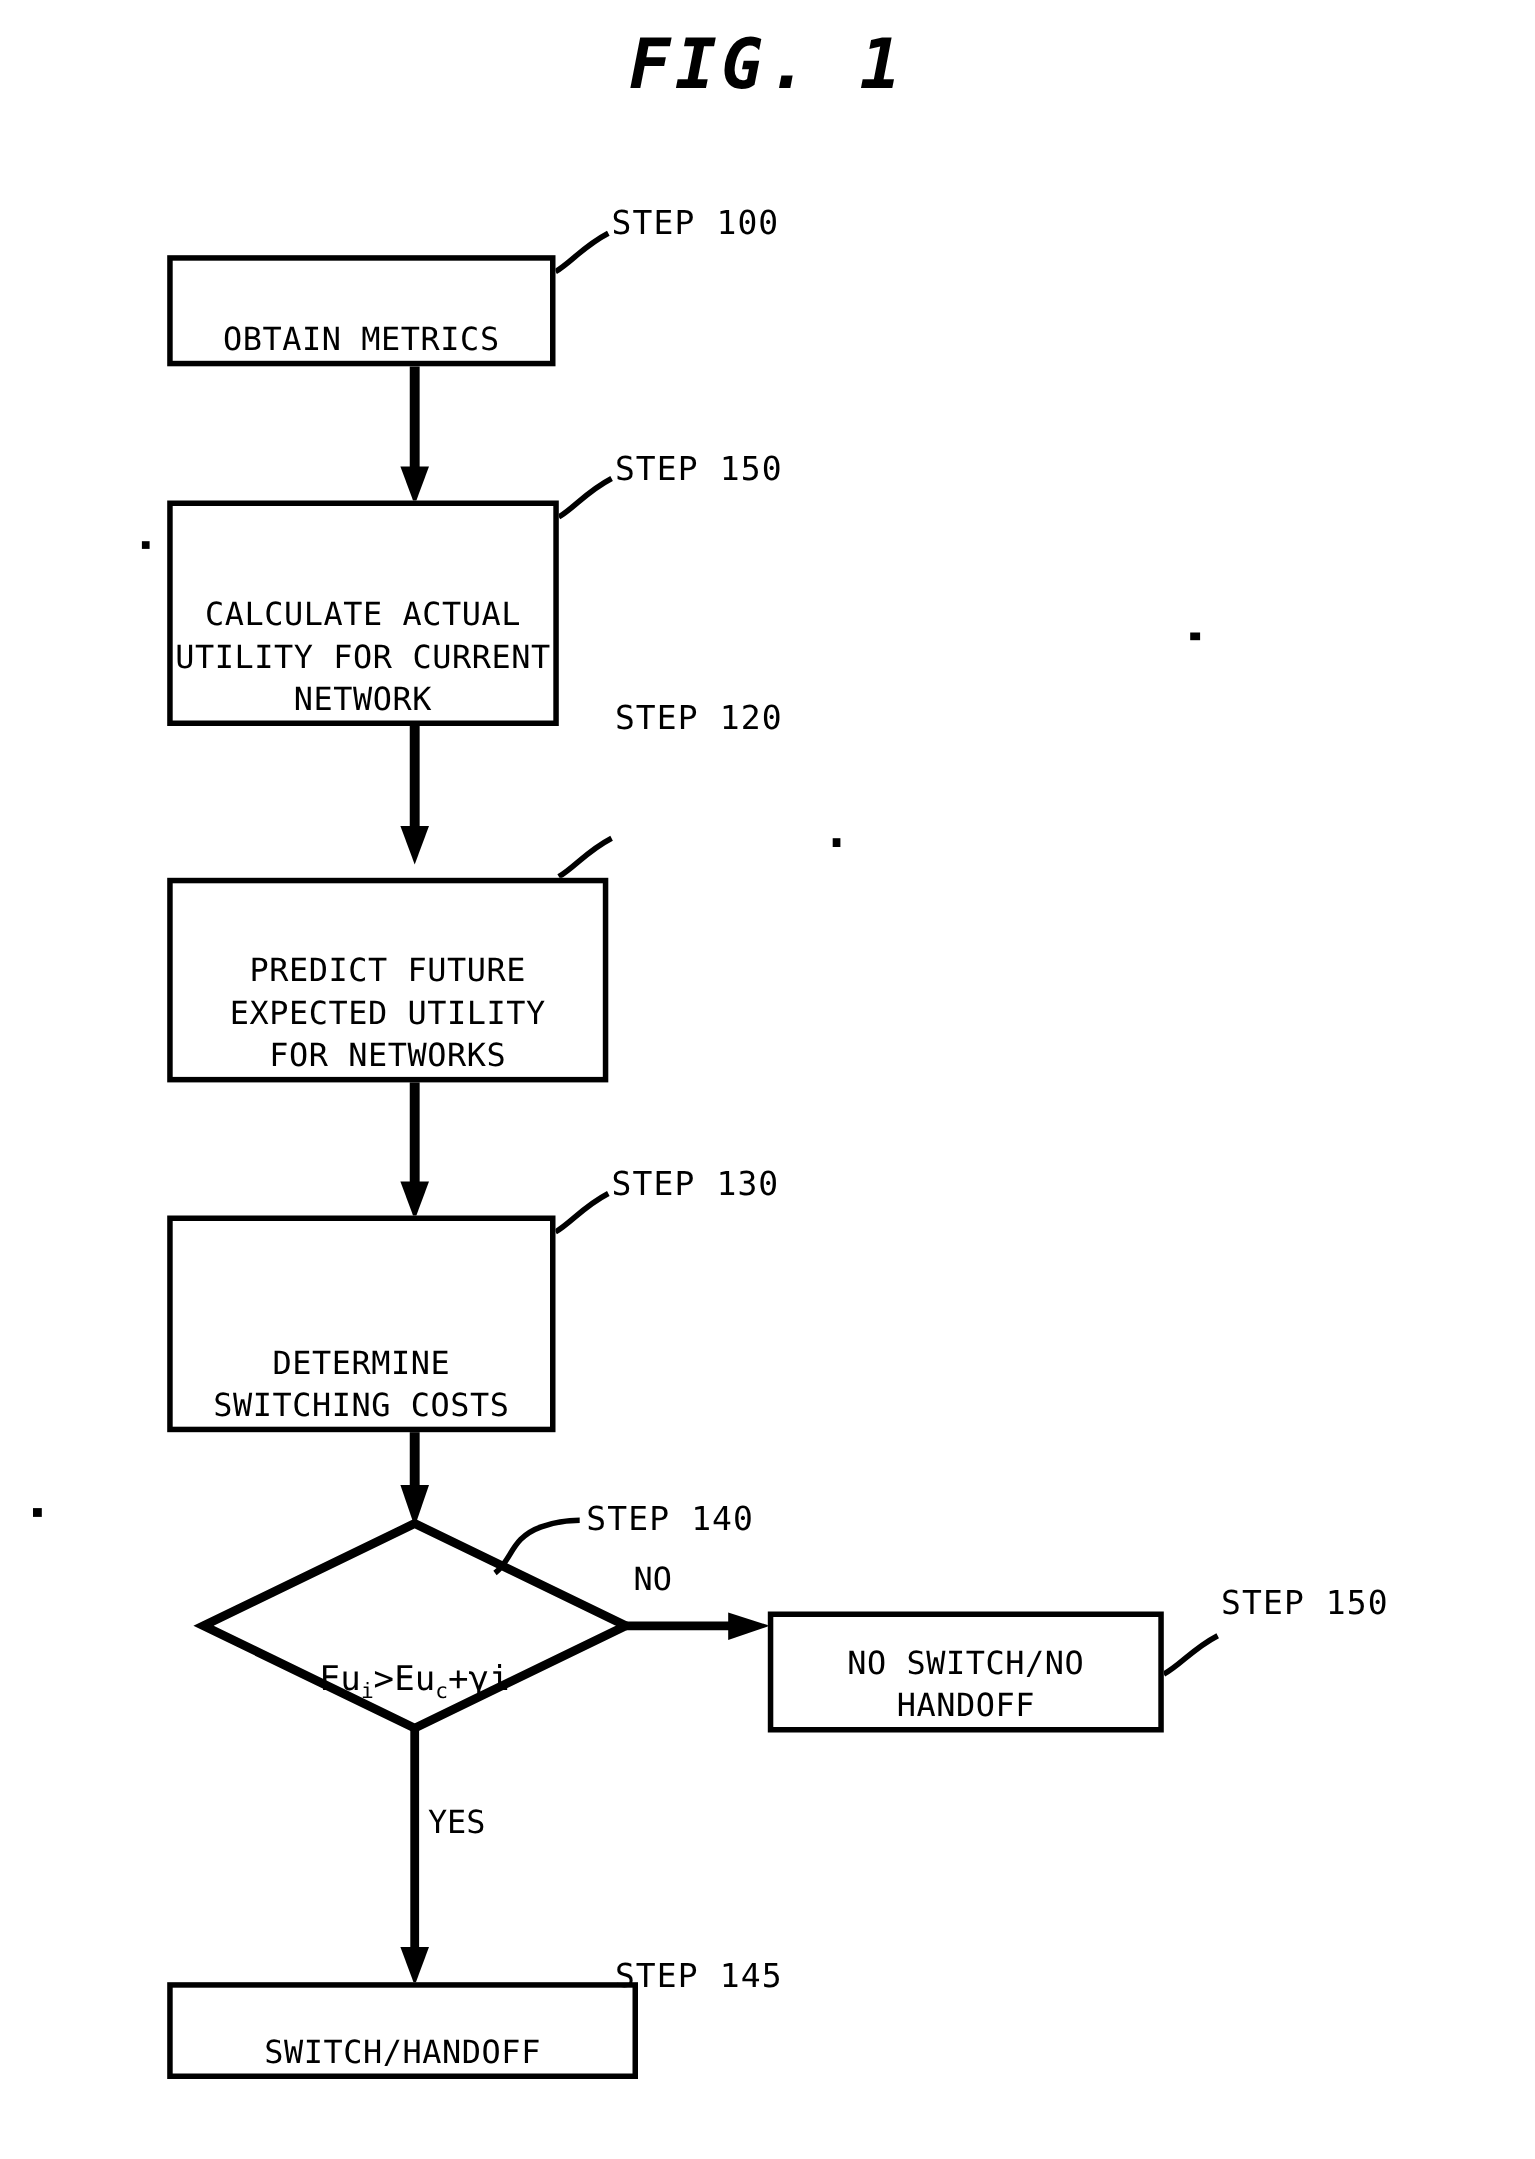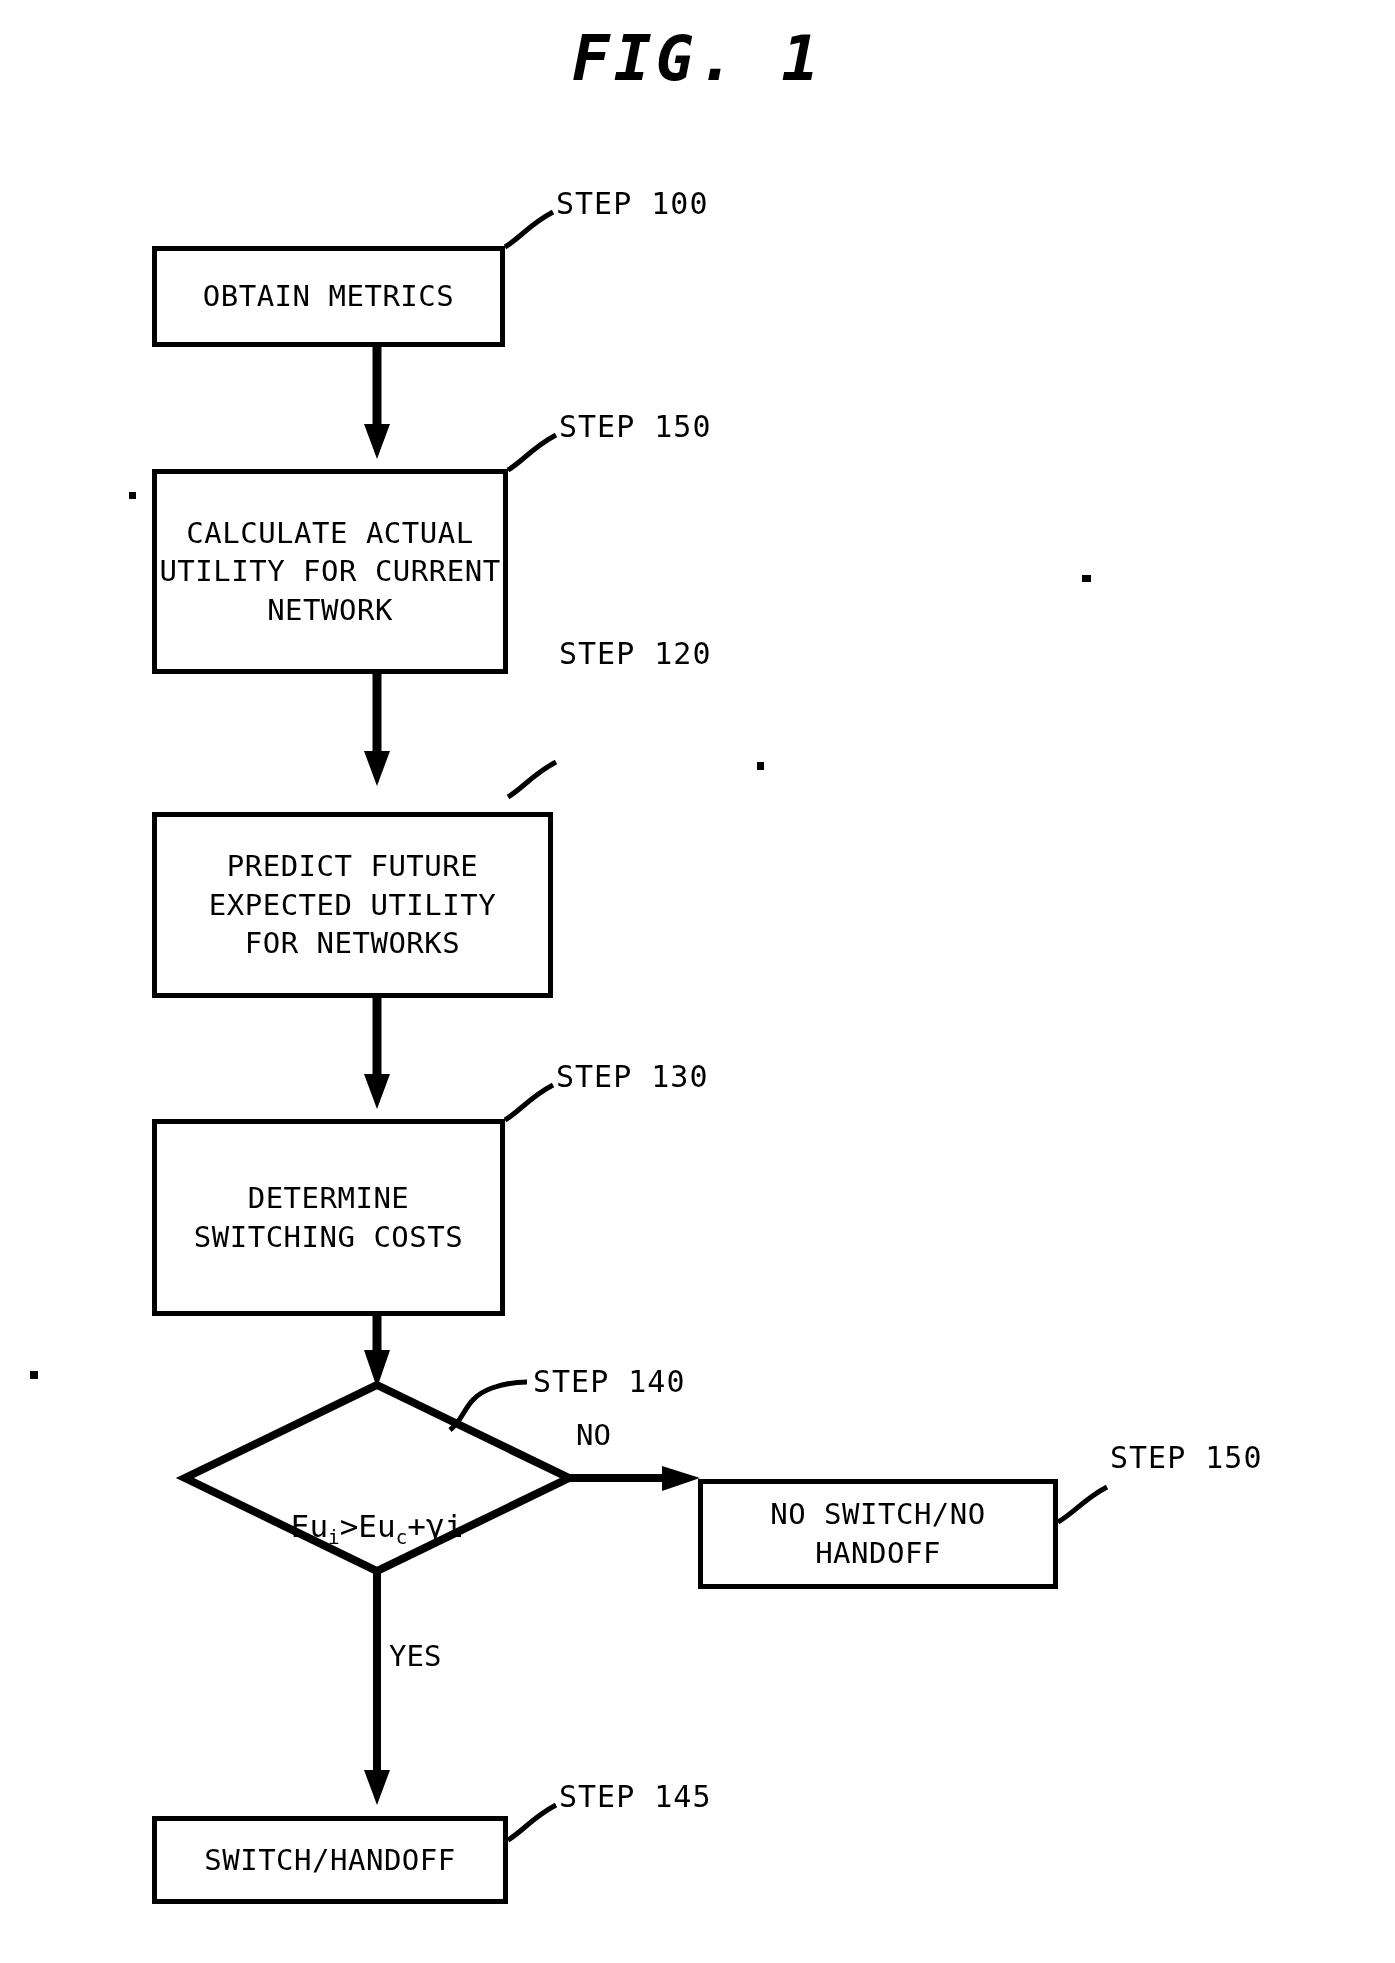--- a/index.html
+++ b/index.html
@@ -29,31 +29,30 @@
     font-size: 63px;
     letter-spacing: 4px;
     color: #000000;
   }
   .proc-box {
     position: absolute;
     box-sizing: border-box;
     border: 5px solid #000000;
     background: #ffffff;
     display: flex;
-    align-items: center;
+    align-items: flex-end;
     justify-content: center;
     text-align: center;
     color: #000000;
     font-family: "DejaVu Sans Mono", monospace;
     font-size: 29px;
     line-height: 1.33;
     letter-spacing: 0.5px;
     white-space: pre-line;
     z-index: 3;
-    margin-top: 14px;
   }
   .step-label {
     position: absolute;
     color: #000000;
     font-family: "DejaVu Sans Mono", monospace;
     font-size: 30px;
     letter-spacing: 1px;
     white-space: nowrap;
     z-index: 4;
   }
@@ -171,18 +170,18 @@
   <div class="branch-label" style="left:576px; top:1418px;">NO</div>
 
   <div class="branch-label" style="left:389px; top:1639px;">YES</div>
 
   <div class="proc-box" style="left:698px; top:1465px; width:360px; height:110px;">
     <span>NO SWITCH/NO
 HANDOFF</span>
   </div>
   <div class="step-label" style="left:1110px; top:1440px;">STEP 150</div>
 
-  <div class="proc-box" style="left:152px; top:1802px; width:356px; height:88px;">
+  <div class="proc-box" style="left:152px; top:1802px; width:428px; height:88px;">
     <span>SWITCH/HANDOFF</span>
   </div>
   <div class="step-label" style="left:559px; top:1779px;">STEP 145</div>
 
 </div>
 
 </body></html>

